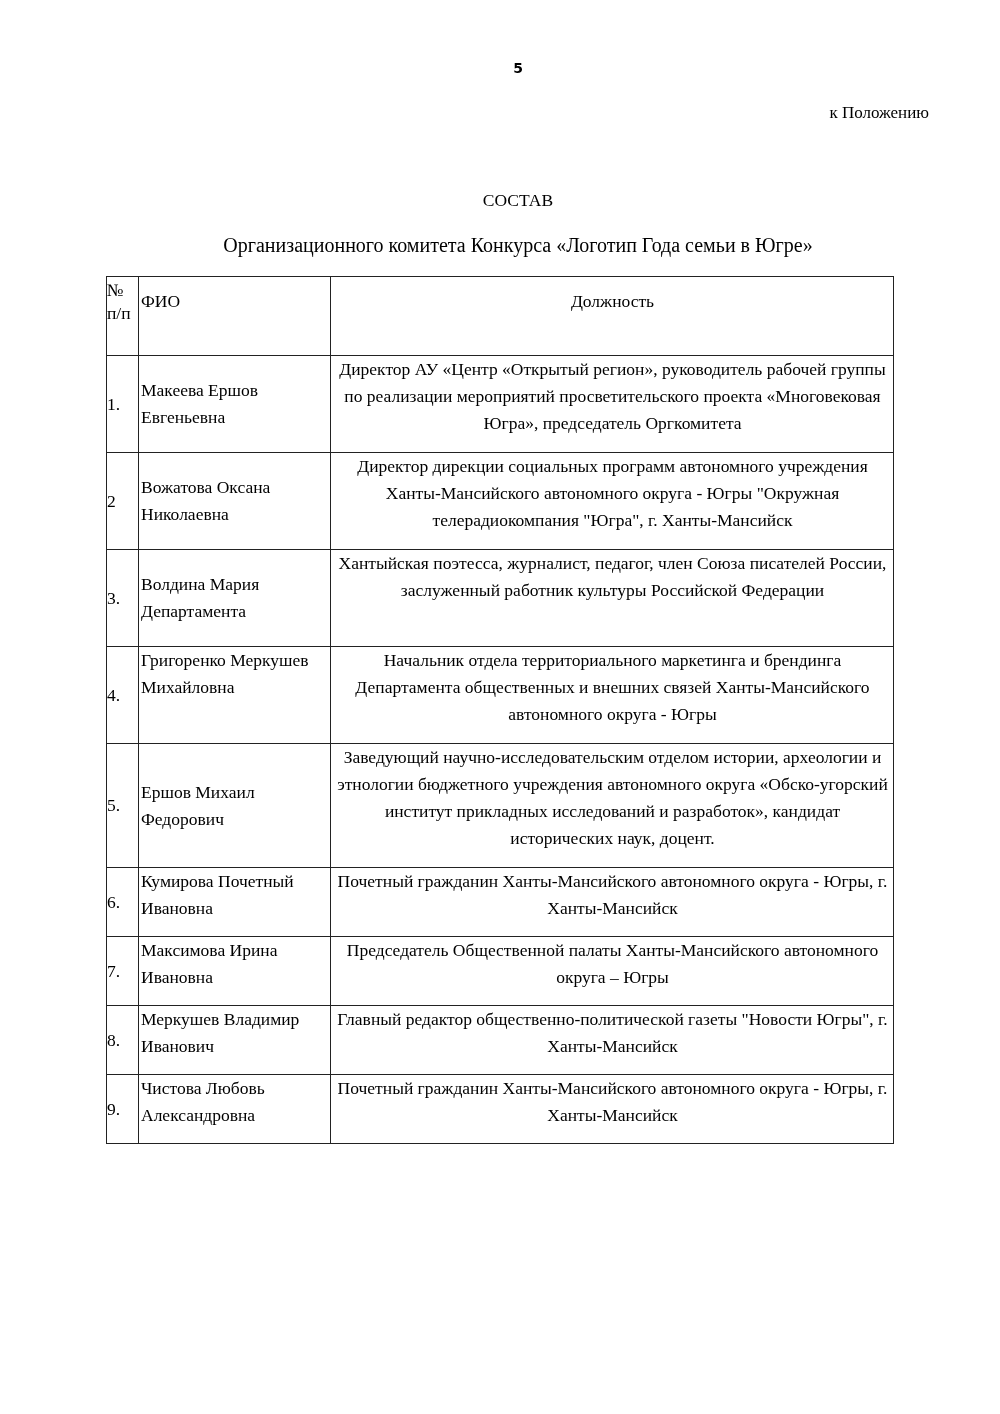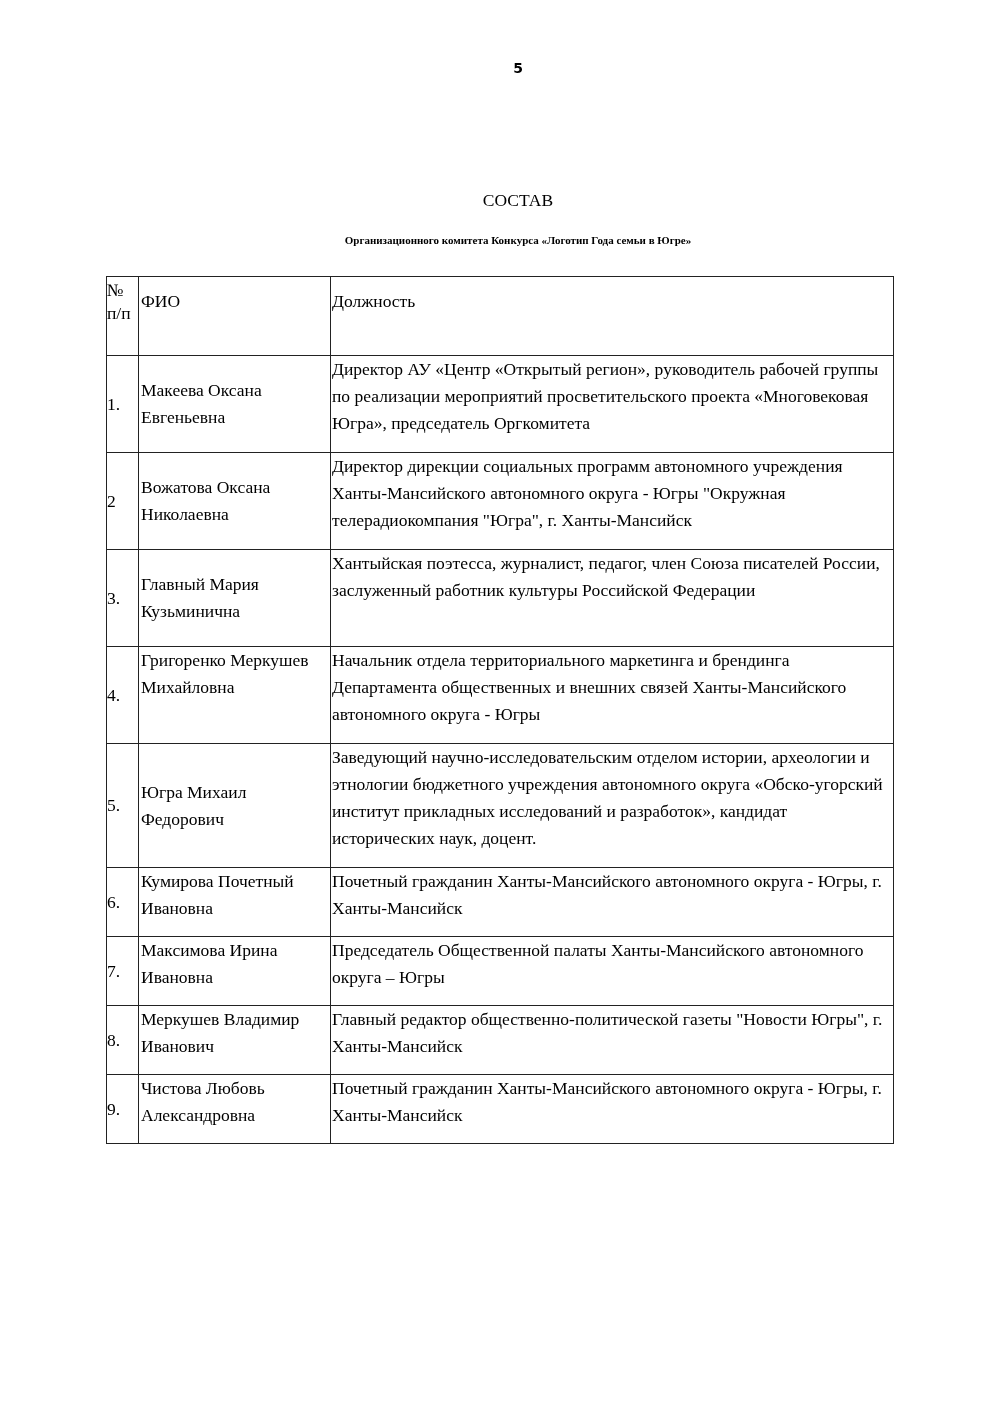--- a/index.html
+++ b/index.html
@@ -1,25 +1,25 @@
 <!DOCTYPE html>
 <html><head>
 <meta charset="utf-8">
 <style>
   html, body { margin:0; padding:0; background:#ffffff; }
   body { width:1000px; height:1414px; position:relative; overflow:hidden; color:#000; font-family:"Liberation Serif", serif; }
   .page-num { position:absolute; top:60px; left:0; width:1000px; text-align:center; font-family:"DejaVu Sans", sans-serif; font-weight:bold; font-size:14px; padding-left:36px; box-sizing:border-box; }
   .appendix { position:absolute; top:102px; right:71px; text-align:right; font-size:17px; line-height:21px; }
   .title { position:absolute; top:190px; left:0; width:1000px; text-align:center; font-size:17.5px; padding-left:36px; box-sizing:border-box; }
-  .subtitle { position:absolute; top:234px; left:0; width:1000px; text-align:center; font-size:11px; padding-left:36px; box-sizing:border-box;font-weight:bold; }
+  .subtitle { position:absolute; top:234px; left:0; width:1000px; text-align:center; font-size:20px; padding-left:36px; box-sizing:border-box; }
   table.members { position:absolute; top:276px; left:106px; width:788px; border-collapse:collapse; font-size:17.5px; line-height:27px; }
   table.members td { border:1.5px solid #222; vertical-align:top; padding:0 0 0 7px; }
   table.members td.num { width:31px; vertical-align:middle; padding:0; }
   table.members td.fio { width:189px; vertical-align:middle; padding-left:2px; }
-  table.members td.pos { padding-left:1px; }
+  table.members td.pos { padding-left:1px;text-align:center; }
   tr.hdr td { height:67px; }
   tr.hdr td.num { line-height:23px; vertical-align:top; padding-top:2px; }
   tr.hdr td.fio, tr.hdr td.pos { vertical-align:top; padding-top:11px; }
   tr.r1 td { height:96px; }
   tr.r2 td { height:96px;margin-left:39px; }
   tr.r3 td { height:96px; }
   tr.r4 td { height:96px; }
   tr.r5 td { height:123px; }
   tr.r6 td { height:68px; }
   tr.r7 td { height:68px;margin-left:37px; }
@@ -30,58 +30,59 @@
   tr.r6 td.pos, tr.r7 td.pos, tr.r8 td.pos, tr.r9 td.pos { vertical-align:top; }
   tr.r6 td.fio, tr.r7 td.fio, tr.r8 td.fio, tr.r9 td.fio { vertical-align:top; }
   tr.r4 td.fio { vertical-align:top; }
 </style>
 </head>
 <body>
 
 <div class="page-num">5</div>
 
 <div class="appendix">
+  <div>к Положению</div>
 </div>
 
 <div class="title">СОСТАВ</div>
 <div class="subtitle">Организационного комитета Конкурса «Логотип Года семьи в Югре»</div>
 
 <table class="members">
   <tbody>
     <tr class="hdr">
       <td class="num">
         <div>№</div>
         <div>п/п</div>
       </td>
       <td class="fio">ФИО</td>
       <td class="pos">Должность</td>
     </tr>
     <tr class="r1">
       <td class="num">1.</td>
-      <td class="fio">Макеева Оксана Евгеньевна</td>
+      <td class="fio">Макеева Ершов Евгеньевна</td>
       <td class="pos">Директор АУ «Центр «Открытый регион», руководитель рабочей группы по реализации мероприятий просветительского проекта «Многовековая Югра», председатель Оргкомитета</td>
     </tr>
     <tr class="r2">
       <td class="num">2</td>
       <td class="fio">Вожатова Оксана Николаевна</td>
       <td class="pos">Директор дирекции социальных программ автономного учреждения Ханты-Мансийского автономного округа - Югры "Окружная телерадиокомпания "Югра", г. Ханты-Мансийск</td>
     </tr>
     <tr class="r3">
       <td class="num">3.</td>
-      <td class="fio">Главный Мария Кузьминична</td>
+      <td class="fio">Волдина Мария Департамента</td>
       <td class="pos">Хантыйская поэтесса, журналист, педагог, член Союза писателей России, заслуженный работник культуры Российской Федерации</td>
     </tr>
     <tr class="r4">
       <td class="num">4.</td>
       <td class="fio">Григоренко Меркушев Михайловна</td>
       <td class="pos">Начальник отдела территориального маркетинга и брендинга Департамента общественных и внешних связей Ханты-Мансийского автономного округа - Югры</td>
     </tr>
     <tr class="r5">
       <td class="num">5.</td>
-      <td class="fio">Югра Михаил Федорович</td>
+      <td class="fio">Ершов Михаил Федорович</td>
       <td class="pos">Заведующий научно-исследовательским отделом истории, археологии и этнологии бюджетного учреждения автономного округа «Обско-угорский институт прикладных исследований и разработок», кандидат исторических наук, доцент.</td>
     </tr>
     <tr class="r6">
       <td class="num">6.</td>
       <td class="fio">Кумирова Почетный Ивановна</td>
       <td class="pos">Почетный гражданин Ханты-Мансийского автономного округа - Югры, г. Ханты-Мансийск</td>
     </tr>
     <tr class="r7">
       <td class="num">7.</td>
       <td class="fio">Максимова Ирина Ивановна</td>

